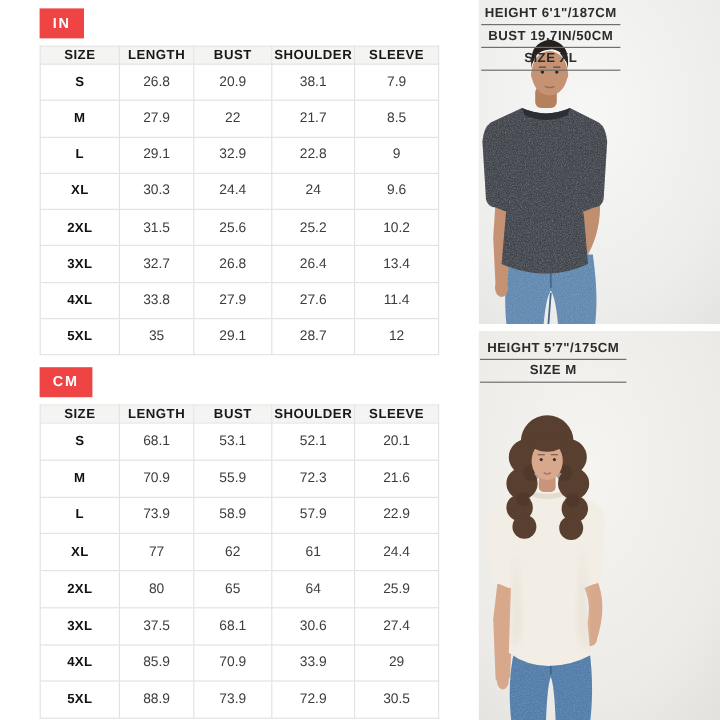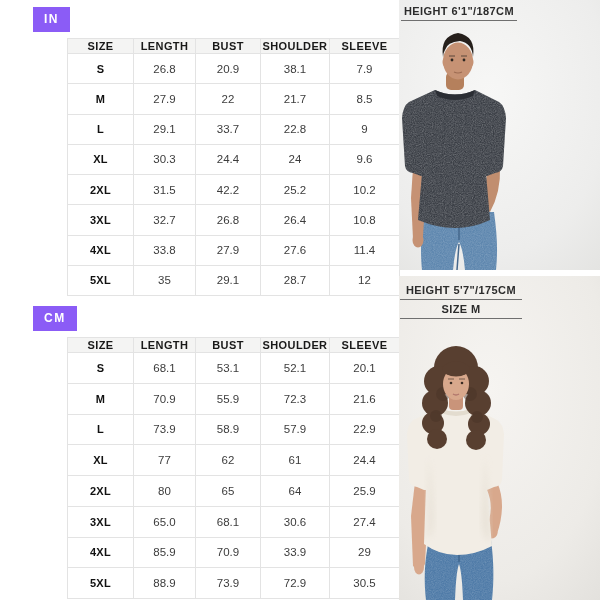--- a/index.html
+++ b/index.html
@@ -3,31 +3,31 @@
 <meta charset="utf-8">
 <style>
   html,body{margin:0;padding:0;}
   body{
     width:600px;height:600px;position:relative;overflow:hidden;
     background:#ffffff;
     font-family:"Liberation Sans",sans-serif;
   }
   
   .badge{
-    position:absolute;background:#8b5cf6;color:#fff;
+    position:absolute;background:#ef4444;color:#fff;
     font-size:12px;font-weight:700;letter-spacing:1.5px;
     padding:5px 11px 6px;line-height:14px;
   }
   #badge-in{left:33px;top:7px;}
   #badge-cm{left:33px;top:306px;}
 
   
   table.size-table{
     position:absolute;left:33px;width:332px;
-    border-collapse:collapse;table-layout:fixed;margin-left:34px;
+    border-collapse:collapse;table-layout:fixed;
   }
   #table-in{top:38px;height:258px;}
   #table-cm{top:337px;height:262px;}
   .size-table th,.size-table td{
     border:1px solid #e3e3e3;text-align:center;vertical-align:middle;
     overflow:hidden;white-space:nowrap;
   }
   .size-table th{
     background:#f4f4f3;color:#191919;
     font-size:11px;font-weight:700;letter-spacing:0.4px;
@@ -92,44 +92,44 @@
       <tr>
         <td class="size-label">M</td>
         <td class="value">27.9</td>
         <td class="value">22</td>
         <td class="value">21.7</td>
         <td class="value">8.5</td>
       </tr>
       <tr>
         <td class="size-label">L</td>
         <td class="value">29.1</td>
-        <td class="value">33.7</td>
+        <td class="value">32.9</td>
         <td class="value">22.8</td>
         <td class="value">9</td>
       </tr>
       <tr>
         <td class="size-label">XL</td>
         <td class="value">30.3</td>
         <td class="value">24.4</td>
         <td class="value">24</td>
         <td class="value">9.6</td>
       </tr>
       <tr>
         <td class="size-label">2XL</td>
         <td class="value">31.5</td>
-        <td class="value">42.2</td>
+        <td class="value">25.6</td>
         <td class="value">25.2</td>
         <td class="value">10.2</td>
       </tr>
       <tr>
         <td class="size-label">3XL</td>
         <td class="value">32.7</td>
         <td class="value">26.8</td>
         <td class="value">26.4</td>
-        <td class="value">10.8</td>
+        <td class="value">13.4</td>
       </tr>
       <tr>
         <td class="size-label">4XL</td>
         <td class="value">33.8</td>
         <td class="value">27.9</td>
         <td class="value">27.6</td>
         <td class="value">11.4</td>
       </tr>
       <tr>
         <td class="size-label">5XL</td>
@@ -191,21 +191,21 @@
       </tr>
       <tr>
         <td class="size-label">2XL</td>
         <td class="value">80</td>
         <td class="value">65</td>
         <td class="value">64</td>
         <td class="value">25.9</td>
       </tr>
       <tr>
         <td class="size-label">3XL</td>
-        <td class="value">65.0</td>
+        <td class="value">37.5</td>
         <td class="value">68.1</td>
         <td class="value">30.6</td>
         <td class="value">27.4</td>
       </tr>
       <tr>
         <td class="size-label">4XL</td>
         <td class="value">85.9</td>
         <td class="value">70.9</td>
         <td class="value">33.9</td>
         <td class="value">29</td>
@@ -216,20 +216,22 @@
         <td class="value">73.9</td>
         <td class="value">72.9</td>
         <td class="value">30.5</td>
       </tr>
     </tbody>
 </table>
 
 <div class="photo" id="photo-top">
   <div class="spec">
     <div class="spec-line">HEIGHT 6'1"/187CM</div>
+    <div class="spec-line">BUST 19.7IN/50CM</div>
+    <div class="spec-line">SIZE XL</div>
   </div>
   <svg width="201" height="270" viewBox="0 0 201 270">
     <defs>
       <radialGradient id="bgM" cx="45%" cy="35%" r="85%">
         <stop offset="0%" stop-color="#f7f7f6"></stop>
         <stop offset="70%" stop-color="#ededec"></stop>
         <stop offset="100%" stop-color="#e4e4e2"></stop>
       </radialGradient>
       <radialGradient id="bgF" cx="45%" cy="35%" r="85%">
         <stop offset="0%" stop-color="#f6f4f1"></stop>

